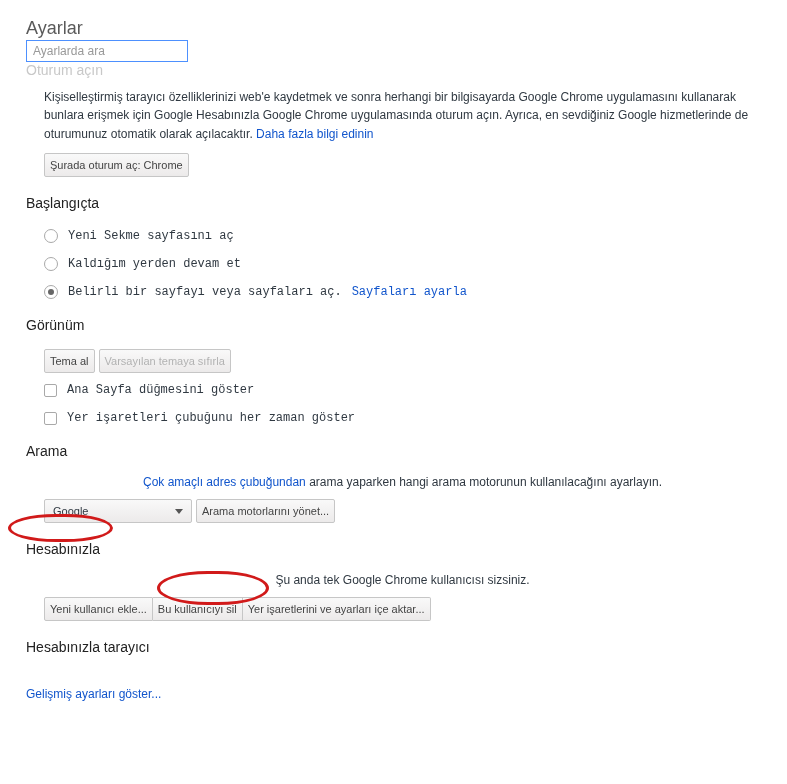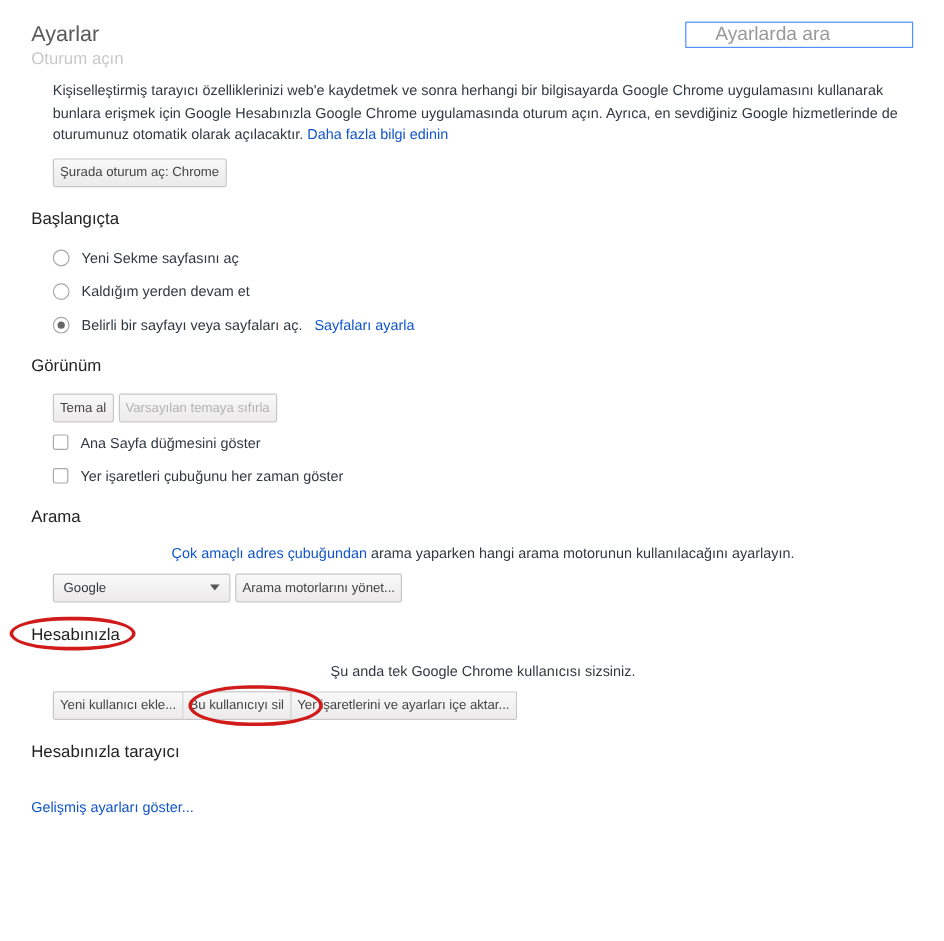--- a/index.html
+++ b/index.html
@@ -14,40 +14,41 @@
   }
   .page {
     padding: 18px 26px 20px 26px;
     position: relative;
   }
   .header {
     display: flex;
     justify-content: space-between;
     align-items: flex-start;
     margin-bottom: 6px;
+    flex-direction: column;
   }
   .page-title {
     font-size: 18px;
     color: #5a5a5a;
     font-weight: 400;
     margin: 0;
     line-height: 1.2;
   }
   .faded-sub {
     color: #c8c8c8;
     font-size: 14px;
     margin-top: -6px;
     margin-bottom: 10px;
   }
   .search {
-    width: 190px;
+    width: 162px;
     height: 22px;
     border: 1px solid #4d90fe;
-    padding: 2px 24px;
-    font-size: 16px;
+    padding: 2px 6px;
+    font-size: 12px;
     color: #333;
     outline: none;
   }
   .search::placeholder { color: #999; }
   .section { margin-top: 18px; }
   .section-h {
     font-size: 14px;
     color: #222;
     margin: 0 0 8px 0;
     font-weight: 400;
@@ -70,22 +71,24 @@
     font-size: 11px;
     color: #444;
     cursor: pointer;
     line-height: 14px;
     vertical-align: middle;
   }
   .btn.disabled { color: #b2b2b2; cursor: default; }
   .row { margin: 8px 0; display: flex; align-items: center; gap: 4px; }
   .radio-row, .check-row {
     display: flex;
+    align-items: center;
     gap: 10px;
     margin: 10px 0 14px 0;
+    font-family: Liberation Mono, monospace;
   }
   .radio-outer {
     width: 14px; height: 14px;
     border: 1px solid #a9a9a9;
     border-radius: 50%;
     display: flex; align-items: center; justify-content: center;
     background: #fff;
   }
   .radio-dot {
     width: 6px; height: 6px; border-radius: 50%; background: #666;

